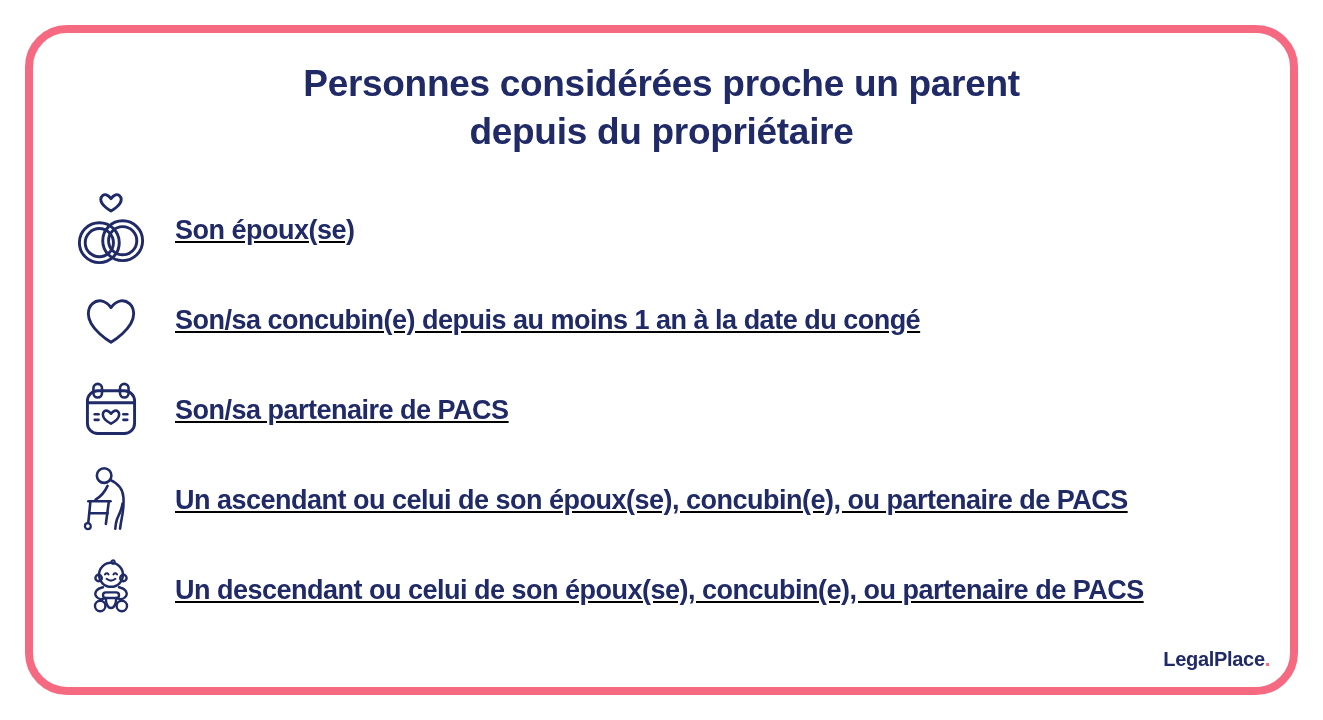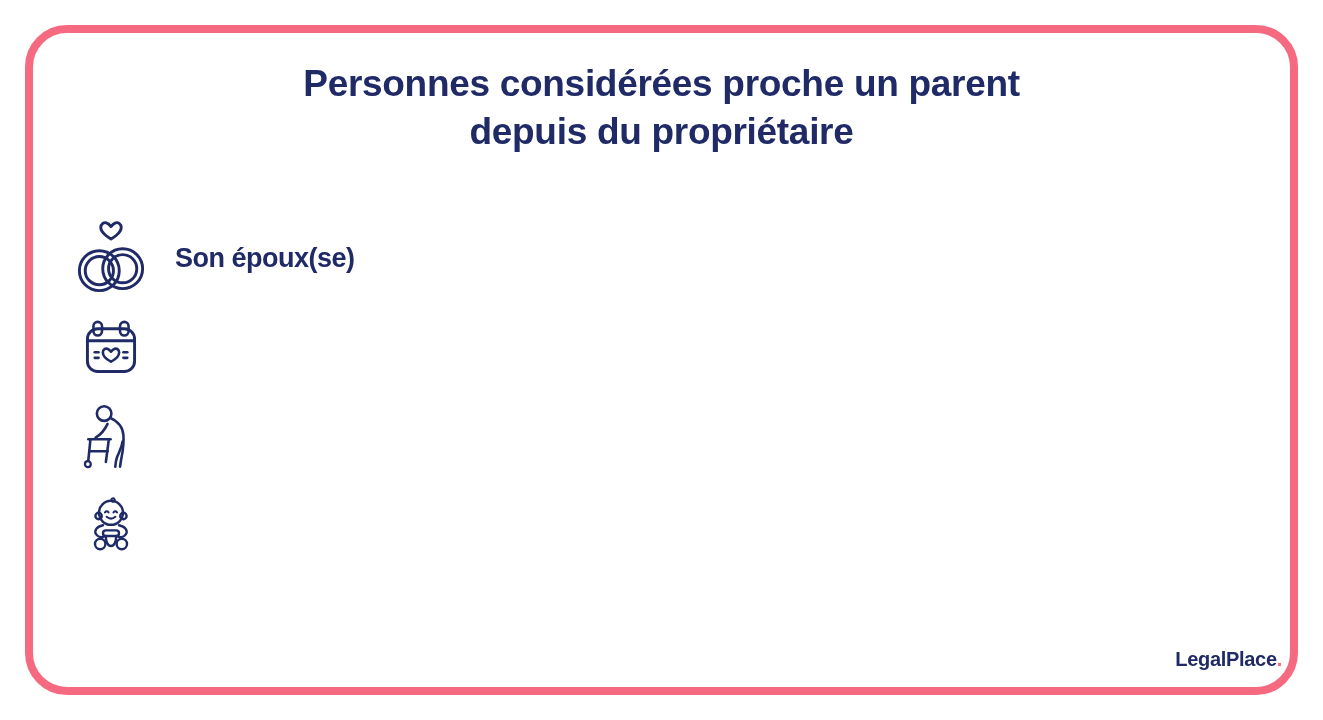--- a/index.html
+++ b/index.html
@@ -26,21 +26,21 @@
     top:60px;left:60px;right:60px;
     text-align:center;
     color:var(--navy);
     font-size:37px;
     font-weight:700;
     line-height:48px;
     letter-spacing:-0.3px;
   }
   .list{
     position:absolute;
-    top:213px;left:75px;right:34px;
+    top:185px;left:75px;right:34px;text-decoration:underline;
   }
   .row{
     height:90px;
     display:flex;
     align-items:center;
   }
   .icon-box{
     width:72px;min-width:72px;height:84px;
     display:flex;align-items:center;justify-content:center;
     margin-right:28px;
@@ -48,21 +48,21 @@
   .icon-box svg{display:block;}
   .label{
     color:var(--navy);
     font-size:27px;
     font-weight:700;
     letter-spacing:-0.5px;
     white-space:nowrap;
   }
   .logo{
     position:absolute;
-    top:648px;right:41px;
+    top:648px;right:53px;
     font-size:20px;
     font-weight:700;
     letter-spacing:-0.3px;
     color:var(--navy);
   }
   .logo .dot{color:var(--pink);}
   .stroke{
     fill:none;
     stroke:var(--navy);
     stroke-linecap:round;
@@ -87,68 +87,79 @@
         <path class="stroke" stroke-width="3" d="M37 20.5 C 37 20.5 26.5 14.8 26.5 8.6 C 26.5 5.1 29.5 3 32.3 3.9 C 34.3 4.6 35.9 6.3 37 7.8 C 38.1 6.3 39.7 4.6 41.7 3.9 C 44.5 3 47.5 5.1 47.5 8.6 C 47.5 14.8 37 20.5 37 20.5 Z"></path>
         <circle class="stroke" stroke-width="3" cx="25" cy="53" r="20.5"></circle>
         <circle class="stroke" stroke-width="3" cx="25" cy="53" r="14.5"></circle>
         <circle class="stroke" stroke-width="3" cx="49" cy="51" r="20.5"></circle>
         <circle class="stroke" stroke-width="3" cx="49" cy="51" r="14.5"></circle>
       </svg>
     </span>
     <span class="label">Son époux(se)</span>
   </div>
 
+  <div class="row">
+    <span class="icon-box">
+      <svg width="58" height="54" viewBox="0 0 60 56">
+        <path class="stroke" stroke-width="3" d="M30 51 C 30 51 6.5 37.5 6.5 21.5 C 6.5 12.5 13.5 7 20 8.2 C 24.3 9 27.8 12.1 30 15.2 C 32.2 12.1 35.7 9 40 8.2 C 46.5 7 53.5 12.5 53.5 21.5 C 53.5 37.5 30 51 30 51 Z"></path>
+      </svg>
+    </span>
+    <span class="label">Son/sa concubin(e) depuis au moins 1 an à la date du congé</span>
+  </div>
 
   <div class="row">
     <span class="icon-box">
       <svg width="60" height="60" viewBox="0 0 70 70">
         <rect class="stroke" stroke-width="3.4" x="7.5" y="12.5" width="55" height="50" rx="12"></rect>
         <line class="stroke" stroke-width="3.4" x1="8.5" y1="26.5" x2="61.5" y2="26.5"></line>
         <rect class="stroke" stroke-width="3" x="14.5" y="4.5" width="10" height="16" rx="5"></rect>
         <rect class="stroke" stroke-width="3" x="45.5" y="4.5" width="10" height="16" rx="5"></rect>
         <path class="stroke" stroke-width="3" d="M35 51 C 35 51 25.5 45.8 25.5 40.2 C 25.5 37 28.2 35.1 30.7 35.9 C 32.5 36.5 34 38 35 39.3 C 36 38 37.5 36.5 39.3 35.9 C 41.8 35.1 44.5 37 44.5 40.2 C 44.5 45.8 35 51 35 51 Z"></path>
         <line class="stroke" stroke-width="3" x1="16" y1="40" x2="20.5" y2="40"></line>
         <line class="stroke" stroke-width="3" x1="16" y1="46.5" x2="20.5" y2="46.5"></line>
         <line class="stroke" stroke-width="3" x1="49.5" y1="40" x2="54" y2="40"></line>
         <line class="stroke" stroke-width="3" x1="49.5" y1="46.5" x2="54" y2="46.5"></line>
       </svg>
     </span>
+    <span class="label">Son/sa partenaire de PACS</span>
   </div>
 
   <div class="row">
     <span class="icon-box">
       <svg width="60" height="70" viewBox="0 0 70 80">
         <circle class="stroke" stroke-width="3" cx="27" cy="11.5" r="8.5"></circle>
         <path class="stroke" stroke-width="3" d="M34 16.5 C 43 20.5 49 28 49.5 37 C 50 45 49 54 47.5 61.5 C 46.6 66 46 69.5 45.6 73.5"></path>
         <path class="stroke" stroke-width="3" d="M48.5 44 C 47.5 52 44 57 42 62.5 C 40.8 66 40.2 70 40 73.5"></path>
         <path class="stroke" stroke-width="3" d="M31 23.5 C 28 30 24 35.5 17 39.5"></path>
         <line class="stroke" stroke-width="3" x1="8.5" y1="41.5" x2="34.5" y2="41.5"></line>
         <line class="stroke" stroke-width="3" x1="11" y1="41.5" x2="8.5" y2="66.5"></line>
         <line class="stroke" stroke-width="3" x1="32.5" y1="41.5" x2="29" y2="68"></line>
         <line class="stroke" stroke-width="3" x1="10" y1="55.5" x2="31" y2="55.5"></line>
         <circle class="stroke" stroke-width="2.6" cx="8" cy="70.5" r="3.4"></circle>
       </svg>
     </span>
+    <span class="label">Un ascendant ou celui de son époux(se), concubin(e), ou partenaire de PACS</span>
   </div>
 
   <div class="row">
     <span class="icon-box">
       <svg width="56" height="64" viewBox="0 0 70 80">
         <circle class="stroke" stroke-width="3" cx="19.5" cy="25" r="4"></circle>
         <circle class="stroke" stroke-width="3" cx="50.5" cy="25" r="4"></circle>
         <circle class="stroke" stroke-width="3" cx="35" cy="21" r="15"></circle>
         <path class="stroke" stroke-width="2.6" d="M35.5 6.2 C 34.8 2.8 38.8 1.6 39.6 4.4 C 40.2 6.4 37.8 7.6 36.3 6.6"></path>
         <path class="stroke" stroke-width="2.6" d="M27.5 20.5 Q 29.7 17.8 31.9 20.5"></path>
         <path class="stroke" stroke-width="2.6" d="M38.1 20.5 Q 40.3 17.8 42.5 20.5"></path>
         <path class="stroke" stroke-width="2.6" d="M29.5 26 Q 35 30.5 40.5 26"></path>
         <path class="stroke" stroke-width="3" d="M25 36.5 C 17 38 13.5 43.5 16.5 48 C 18.5 51 23 52 27 50.5"></path>
         <path class="stroke" stroke-width="3" d="M45 36.5 C 53 38 56.5 43.5 53.5 48 C 51.5 51 47 52 43 50.5"></path>
         <circle class="stroke" stroke-width="3" cx="21.5" cy="60" r="6.5"></circle>
         <circle class="stroke" stroke-width="3" cx="48.5" cy="60" r="6.5"></circle>
         <path class="stroke" stroke-width="3" d="M28.5 50 C 28.5 57 31 62.5 35 62.5 C 39 62.5 41.5 57 41.5 50"></path>
         <rect class="stroke" stroke-width="3" x="25" y="43" width="20" height="7" rx="3.5"></rect>
       </svg>
     </span>
+    <span class="label">Un descendant ou celui de son époux(se), concubin(e), ou partenaire de PACS</span>
   </div>
 
 </div>
 
 <div class="logo"><span>LegalPlace</span><span class="dot">.</span></div>
 
 </body></html>

